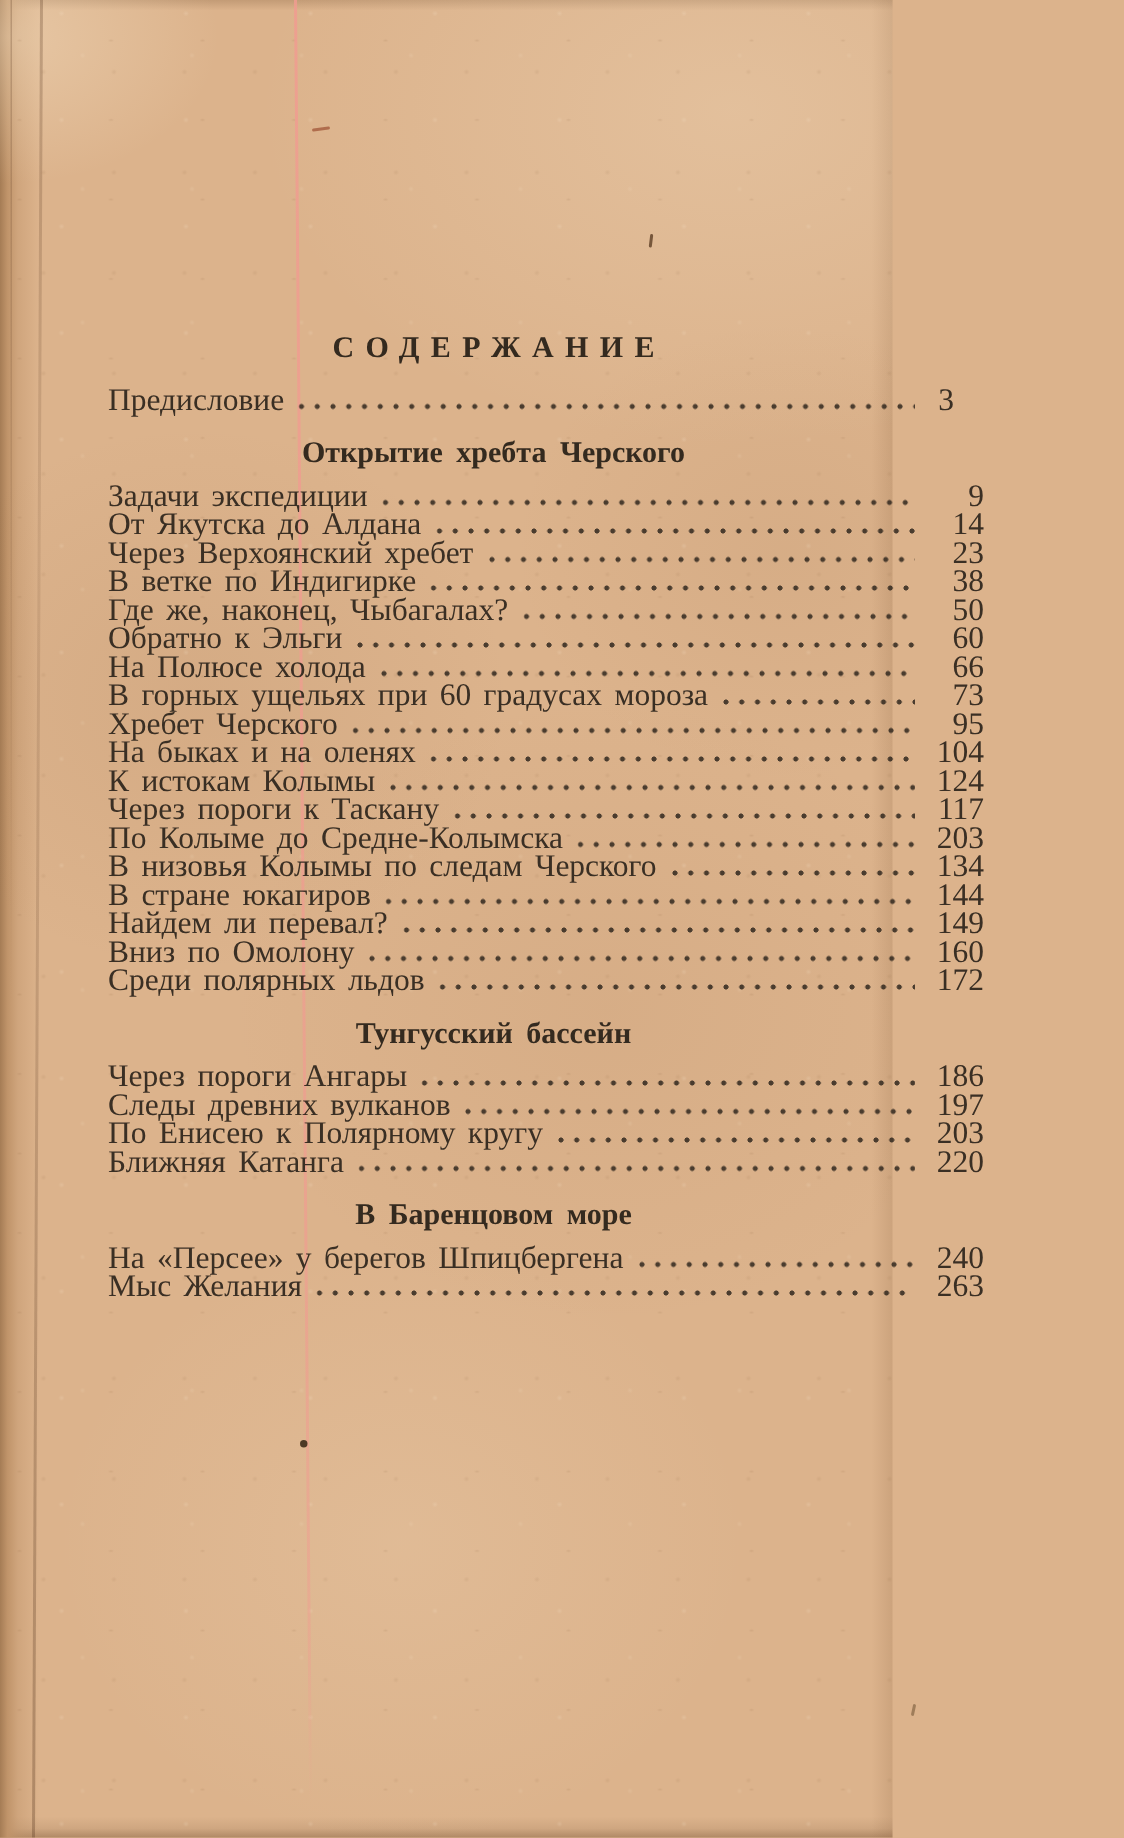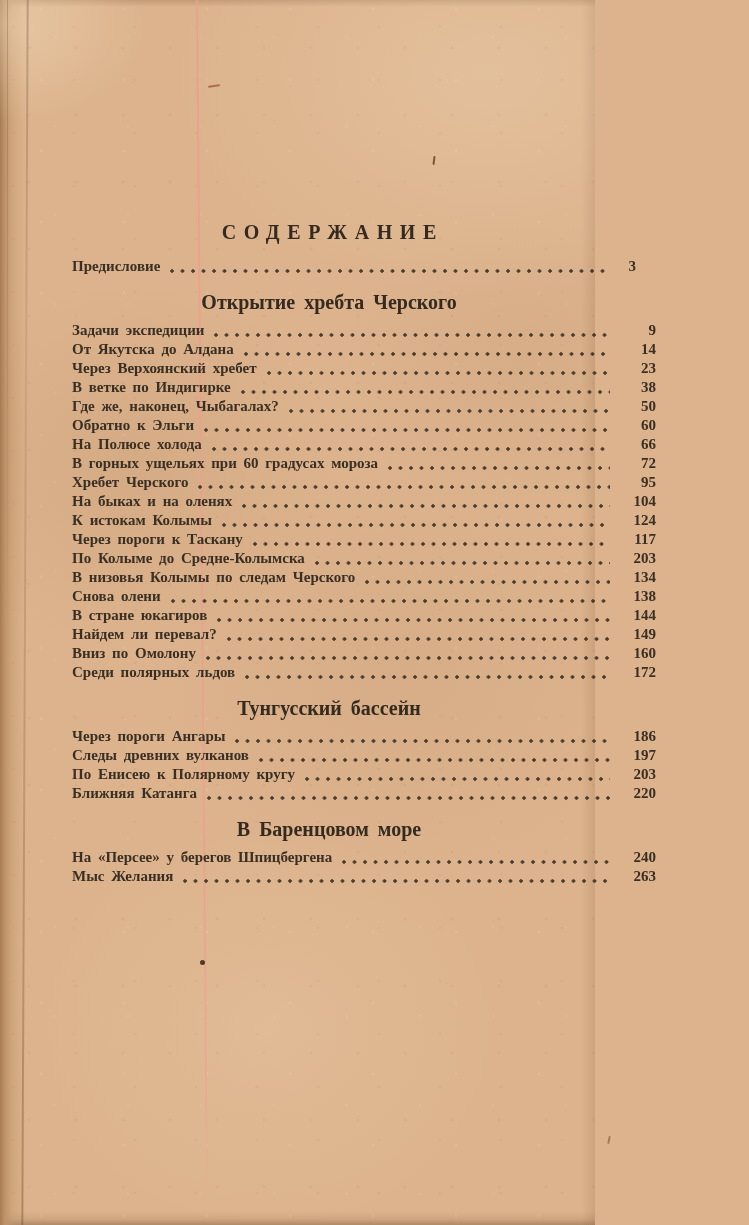--- a/index.html
+++ b/index.html
@@ -103,23 +103,22 @@
   .section-heading {
     margin: 16px 70px 8px 0;
     font-size: 20px; line-height: 21px;
     font-weight: bold;
     word-spacing: 4px;
     text-align: center;
     color: #342a1f;
   }
   .toc-row {
     display: flex; align-items: flex-start;
-    font-size: 15px; line-height: 19px;
+    font-size: 21px; line-height: 19px;
     word-spacing: 3px;
-    font-weight: bold;
   }
   .toc-row.preface { margin-top: 13px; }
   .toc-item-title { white-space: nowrap; }
   .leader {
     flex: 1 1 auto;
     align-self: flex-end;
     height: 4px;
     margin: 0 6px 3px 10px;
     background-image: radial-gradient(circle at 2px 2px, rgba(58,47,36,0.9) 1.5px, rgba(58,47,36,0) 1.9px);
     background-size: 10.5px 4px;
@@ -187,21 +186,21 @@
           <span class="toc-page-num">60</span>
         </div>
         <div class="toc-row">
           <span class="toc-item-title">На Полюсе холода</span>
           <span class="leader"></span>
           <span class="toc-page-num">66</span>
         </div>
         <div class="toc-row">
           <span class="toc-item-title">В горных ущельях при 60 градусах мороза</span>
           <span class="leader"></span>
-          <span class="toc-page-num">72</span>
+          <span class="toc-page-num">73</span>
         </div>
         <div class="toc-row">
           <span class="toc-item-title">Хребет Черского</span>
           <span class="leader"></span>
           <span class="toc-page-num">95</span>
         </div>
         <div class="toc-row">
           <span class="toc-item-title">На быках и на оленях</span>
           <span class="leader"></span>
           <span class="toc-page-num">104</span>
@@ -218,25 +217,20 @@
         </div>
         <div class="toc-row">
           <span class="toc-item-title">По Колыме до Средне-Колымска</span>
           <span class="leader"></span>
           <span class="toc-page-num">203</span>
         </div>
         <div class="toc-row">
           <span class="toc-item-title">В низовья Колымы по следам Черского</span>
           <span class="leader"></span>
           <span class="toc-page-num">134</span>
-        </div>
-        <div class="toc-row">
-          <span class="toc-item-title">Снова олени</span>
-          <span class="leader"></span>
-          <span class="toc-page-num">138</span>
         </div>
         <div class="toc-row">
           <span class="toc-item-title">В стране юкагиров</span>
           <span class="leader"></span>
           <span class="toc-page-num">144</span>
         </div>
         <div class="toc-row">
           <span class="toc-item-title">Найдем ли перевал?</span>
           <span class="leader"></span>
           <span class="toc-page-num">149</span>

